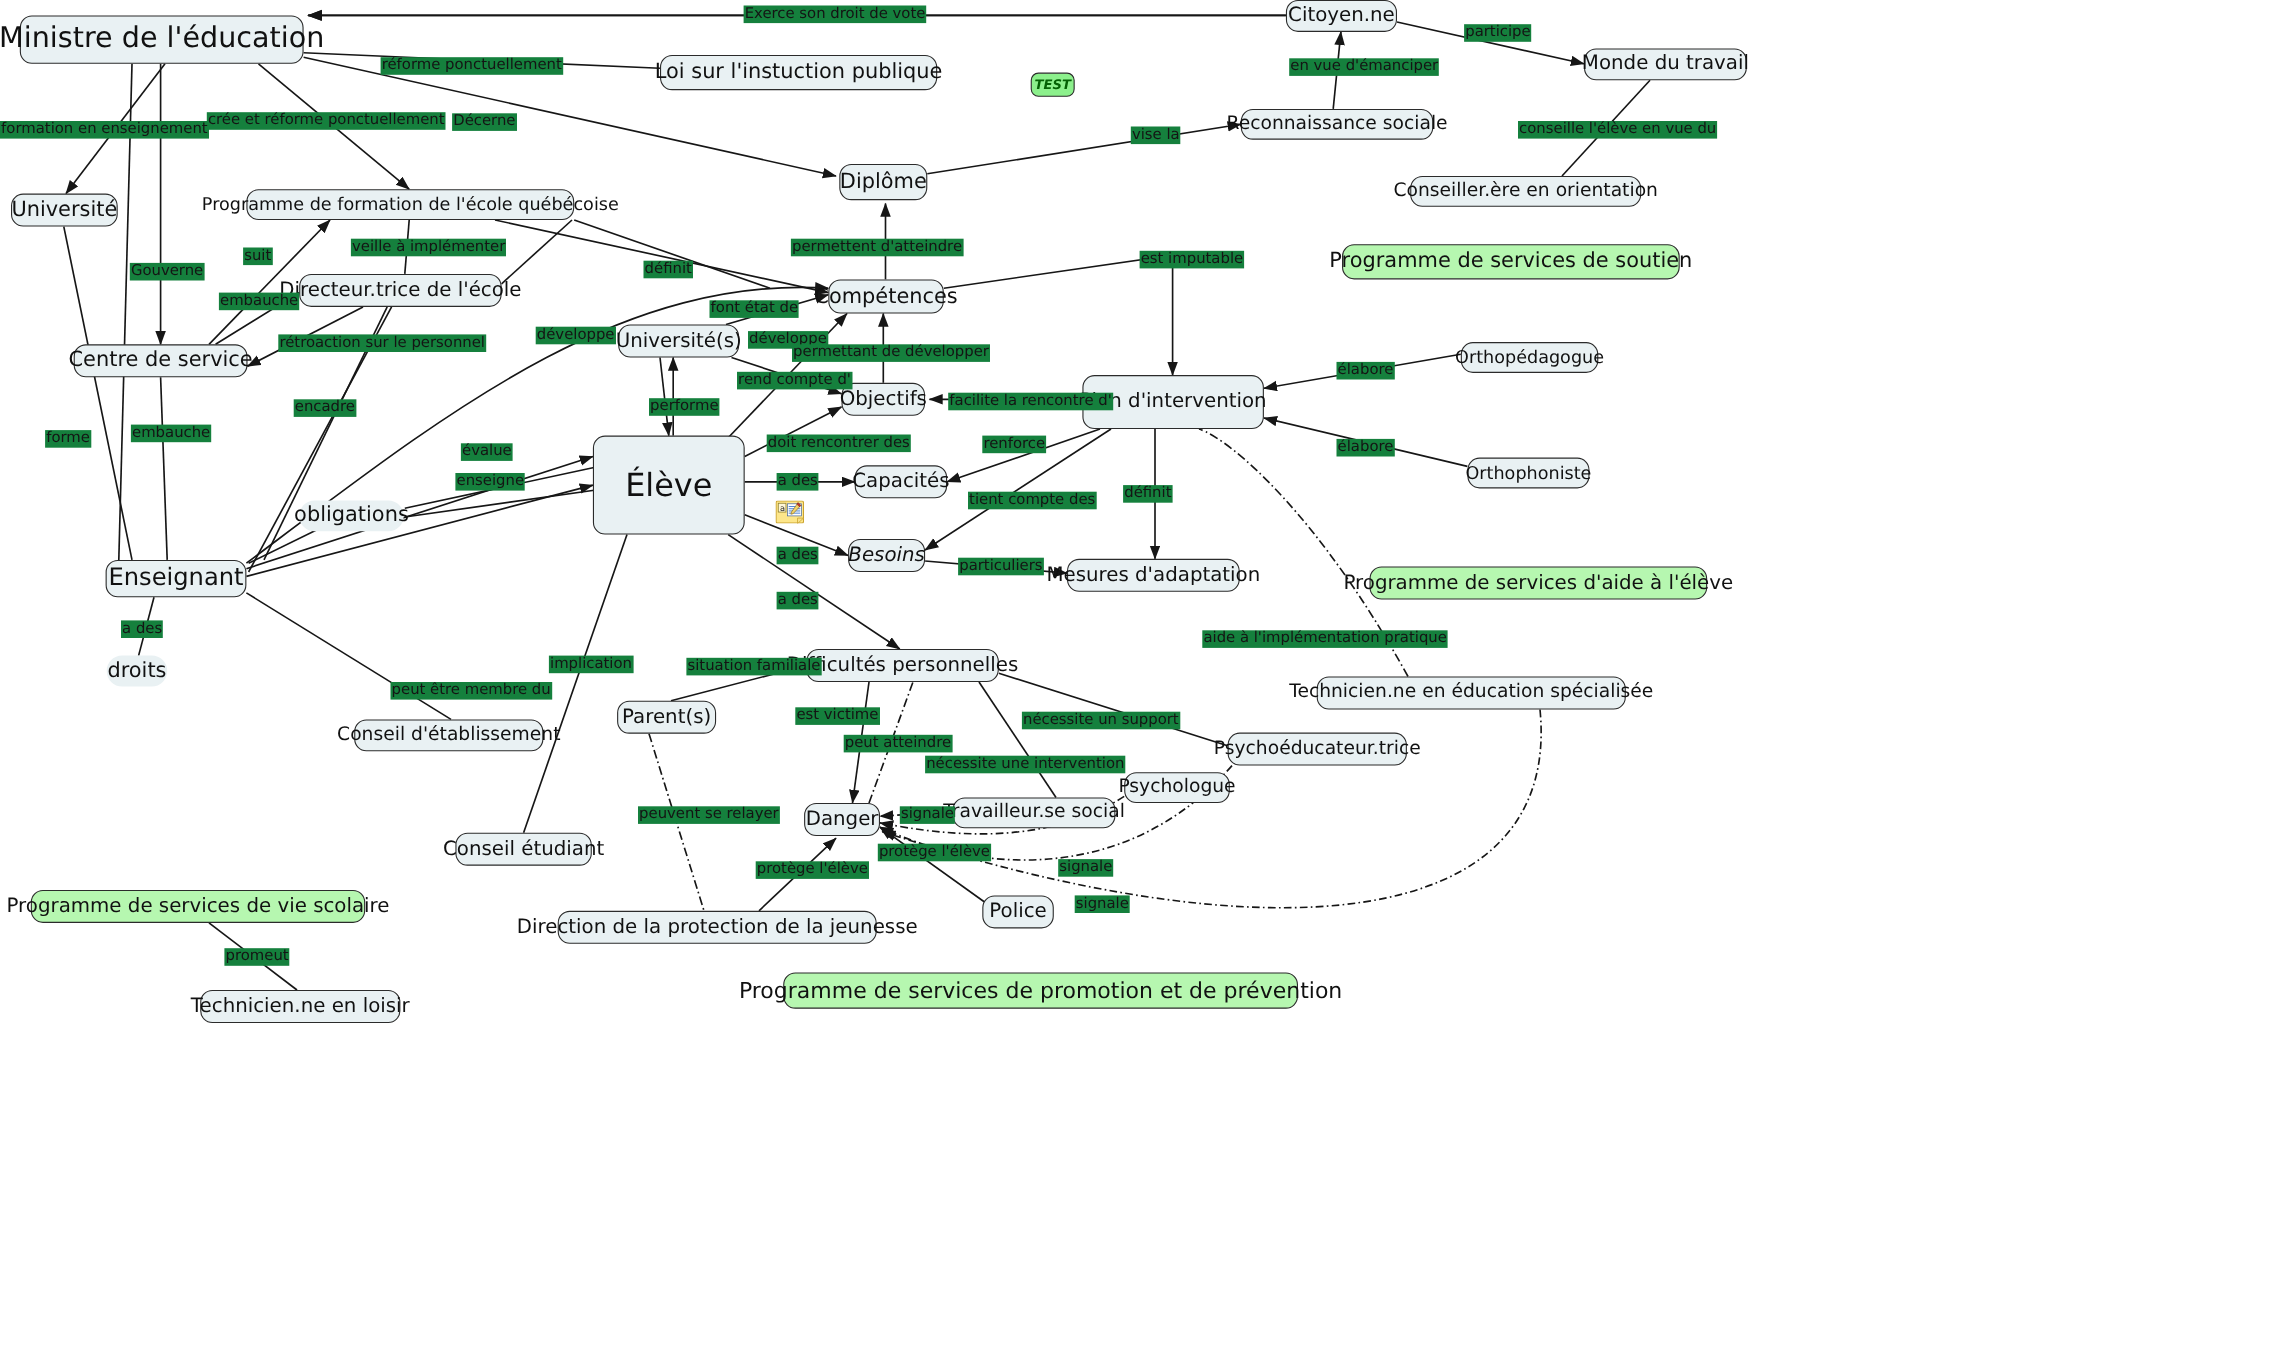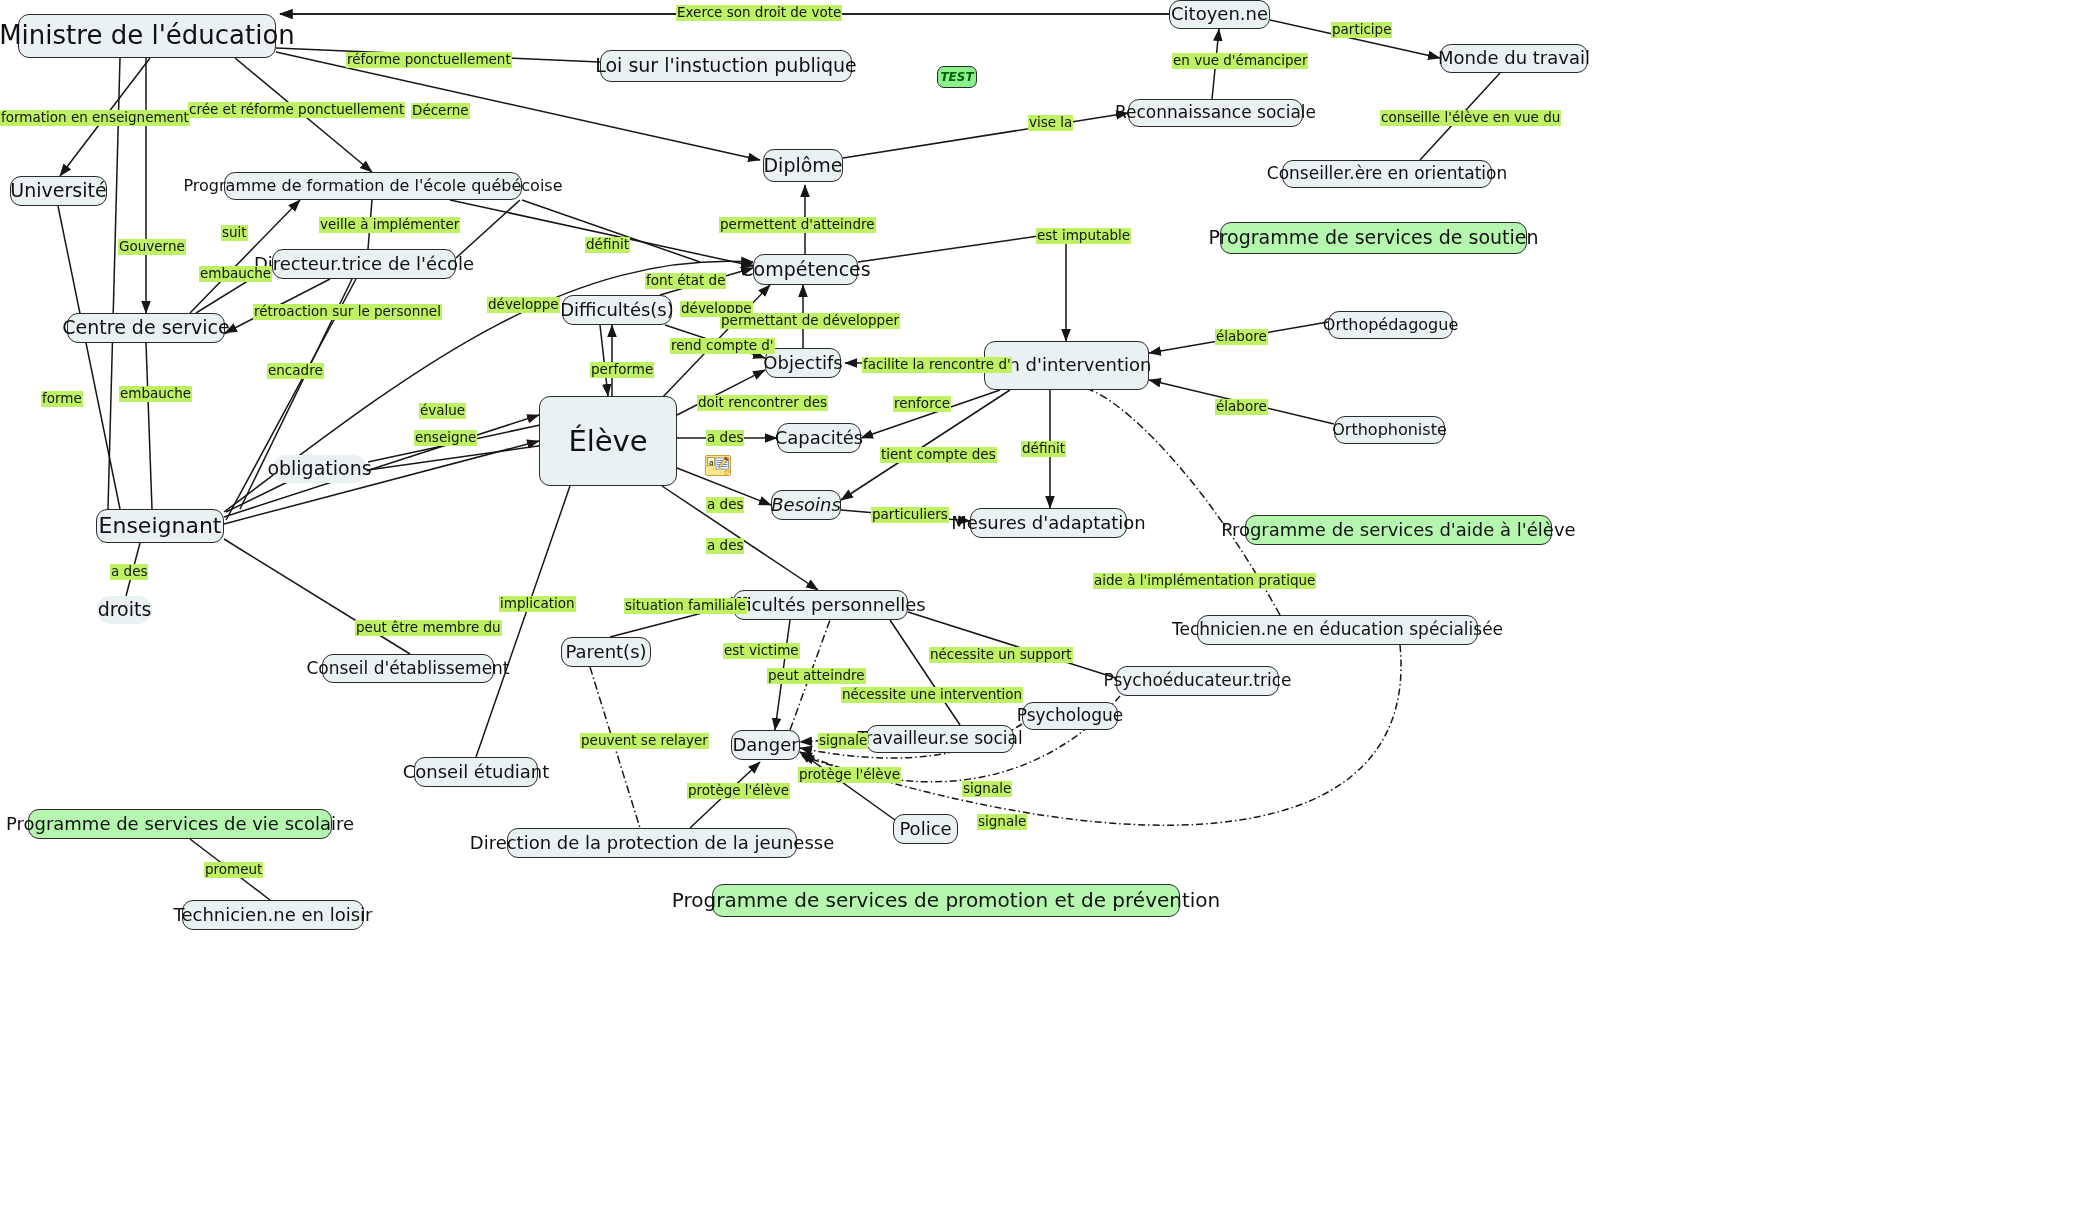--- a/index.html
+++ b/index.html
@@ -49,21 +49,21 @@
     background: #8cf08c;
     border: 1.2px solid #2b2b2b;
     border-radius: 7px;
     color: #046104;
     font-weight: bold;
     font-style: italic;
   }
   .elabel {
     position: absolute;
     color: #141414;
-    background: #bef264;
+    background: #15803d;
     white-space: nowrap;
     font-size: 13.5px;
     line-height: 1.15;
     text-align: center;
     padding: 0 1px;
   }
   .note-icon {
     position: absolute;
     width: 26px;
     height: 21px;
@@ -216,21 +216,21 @@
       <div class="node" style="left: 1169px; top: 0px; width: 101px; height: 29px; font-size: 18px;">Citoyen.ne</div>
       <div class="node" style="left: 1440px; top: 44px; width: 148px; height: 29px; font-size: 18px;">Monde du travail</div>
       <div class="node" style="left: 1128px; top: 99px; width: 175px; height: 28px; font-size: 17px; text-align: right;">Reconnaissance sociale</div>
       <div class="node" style="left: 1282px; top: 160px; width: 210px; height: 28px; font-size: 17px;">Conseiller.ère en orientation</div>
       <div class="node" style="left: 10px; top: 176px; width: 97px; height: 30px; font-size: 19px;">Université</div>
       <div class="node" style="left: 763px; top: 149px; width: 80px; height: 33px; font-size: 19px;">Diplôme</div>
       <div class="node" style="left: 224px; top: 172px; width: 298px; height: 28px; font-size: 16px;">Programme de formation de l'école québécoise</div>
       <div class="node green" style="left: 1220px; top: 222px; width: 307px; height: 32px; font-size: 19px;">Programme de services de soutien</div>
       <div class="node" style="left: 272px; top: 249px; width: 184px; height: 30px; font-size: 18px;">Directeur.trice de l'école</div>
       <div class="node" style="left: 753px; top: 254px; width: 105px; height: 31px; font-size: 19px;">Compétences</div>
-      <div class="node" style="left: 562px; top: 295px; width: 110px; height: 30px; font-size: 18px;">Difficultés(s)</div>
+      <div class="node" style="left: 562px; top: 295px; width: 110px; height: 30px; font-size: 18px;">Université(s)</div>
       <div class="node" style="left: 67px; top: 313px; width: 158px; height: 30px; font-size: 19px;">Centre de service</div>
       <div class="node" style="left: 1328px; top: 311px; width: 125px; height: 28px; font-size: 16px;">Orthopédagogue</div>
       <div class="node" style="left: 765px; top: 348px; width: 76px; height: 30px; font-size: 18px;">Objectifs</div>
       <div class="node" style="left: 984px; top: 341px; width: 165px; height: 49px; font-size: 18px;">Plan d'intervention</div>
       <div class="node" style="left: 1334px; top: 416px; width: 111px; height: 28px; font-size: 16px;">Orthophoniste</div>
       <div class="node" style="left: 539px; top: 396px; width: 138px; height: 90px; font-size: 29px;">Élève</div>
       <div class="node" style="left: 777px; top: 423px; width: 84px; height: 30px; font-size: 18px;">Capacités</div>
       <div class="node plain" style="left: 272px; top: 455px; width: 95px; height: 28px; font-size: 19px;">obligations</div>
       <div class="node" style="left: 771px; top: 490px; width: 70px; height: 30px; font-size: 18px; font-style: italic;">Besoins</div>
       <div class="node" style="left: 970px; top: 508px; width: 157px; height: 30px; font-size: 18px;">Mesures d'adaptation</div>

